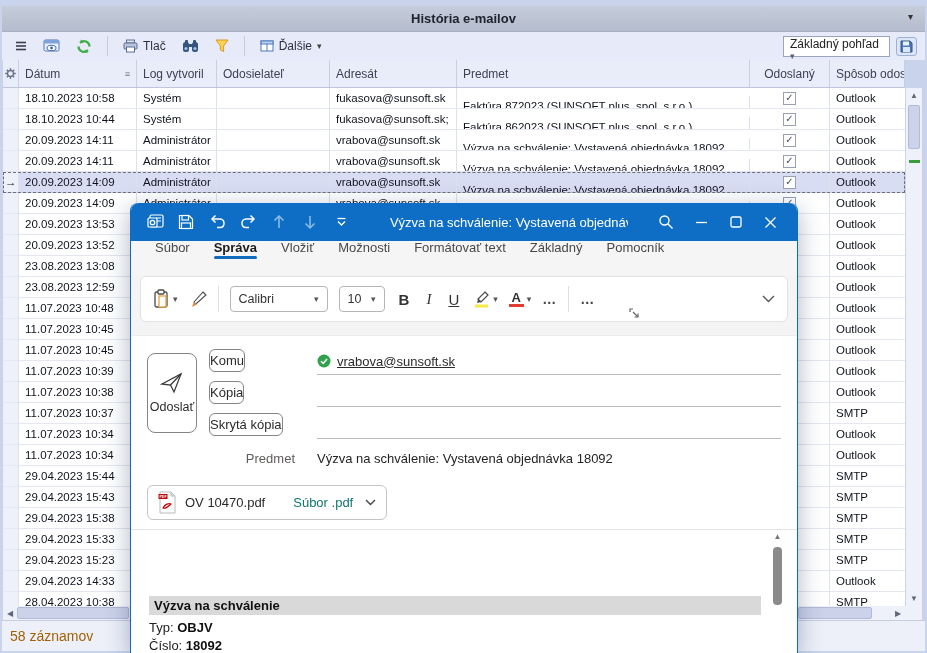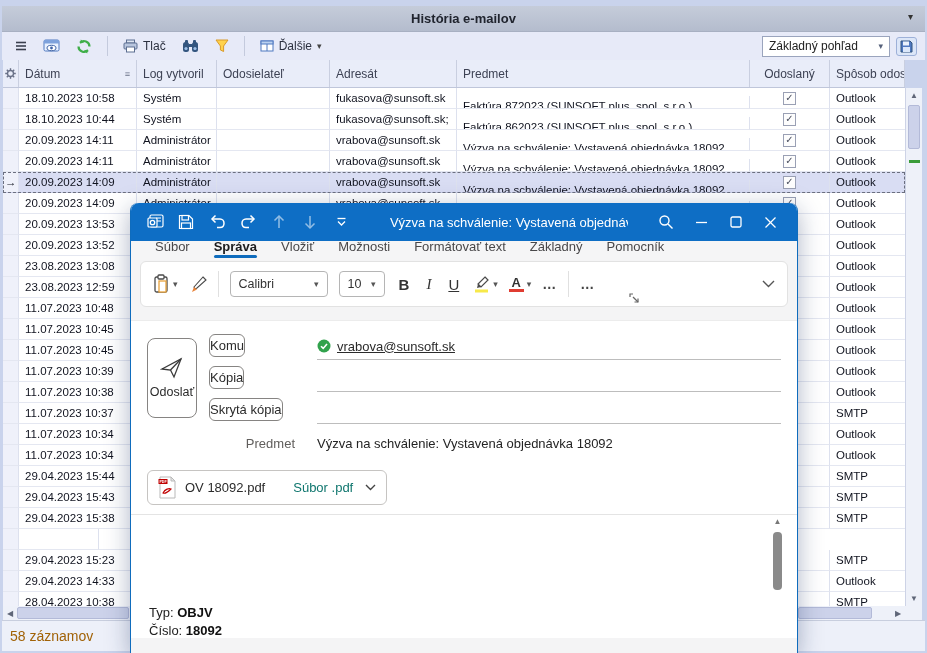--- a/index.html
+++ b/index.html
@@ -12,22 +12,22 @@
     background:linear-gradient(#c5ccda,#b4bccd); display:flex; align-items:center; justify-content:center;
     border-bottom:1px solid #a8b0c2; }
   .titlebar .title { font-size:13px; font-weight:bold; color:#20242e; }
   .tb-caret { position:absolute; right:12px; top:5px; font-size:10px; color:#333; cursor:default; }
 
   .toolbar { position:absolute; left:2px; top:32px; width:923px; height:28px; background:#e7eaf8;
     display:flex; align-items:center; padding:0 8px; gap:6px; }
   .tbtn { display:flex; align-items:center; gap:5px; padding:2px 5px; border-radius:3px; font-size:12px; color:#2c3140; }
   .tsep { width:1px; height:20px; background:#c4cadd; margin:0 4px; }
   .tspacer { flex:1; }
-  .viewbox { display:flex; align-items:center; justify-content:space-between; width:128px; height:21px;
-    background:#fff; border:1px solid #9aa4bd; padding:0 6px; font-size:12px; color:#222; }
+  .viewbox { display:flex; justify-content:space-between; width:107px; height:21px;
+    background:#fff; border:1px solid #9aa4bd; padding:0 6px; font-size:12px; color:#222;flex-direction:column; }
   .viewbox .vcaret { font-size:9px; color:#55607a; }
 
   
   .grid { position:absolute; left:3px; top:60px; width:902px; height:546px; background:#fff; }
   .ghead { display:flex; height:28px; background:#e9edf9; border-bottom:1px solid #bfc6da; }
   .ghead .hc { display:flex; align-items:center; padding:0 6px; font-size:12px; color:#3d4254;
     border-right:1px solid #c9cfe0; overflow:hidden; white-space:nowrap; }
   .gbody { height:518px; overflow:hidden; }
   .grow { display:flex; height:21px; background:#fff; }
   .grow .c { border-right:1px solid #dde1ee; border-bottom:1px solid #e4e7f1; font-size:11.5px; color:#10131f;
@@ -63,21 +63,21 @@
   .compose { position:absolute; left:130px; top:203px; width:668px; height:450px; z-index:10;
     background:#f4f4f5; border-left:1px solid #0f6cbd; border-right:1px solid #0f6cbd;
     border-radius:8px 8px 0 0; box-shadow:0 6px 24px rgba(20,40,90,.35); }
   .ctitle { height:38px; background:#0e6ec5; border-radius:8px 8px 0 0; display:flex; align-items:center;
     padding:0 16px; gap:14px; color:#fff; }
   .cticon { display:flex; align-items:center; justify-content:center; width:18px; height:18px; }
   .cticon.dim { opacity:.55; }
   .ctitle .ct-text { font-size:13px; margin-left:26px; white-space:nowrap; overflow:hidden; }
   .ct-spacer { flex:1; }
   .winctl { width:22px; display:flex; justify-content:center; }
-  .cmenu { height:19px; background:#f5f5f6; display:flex; align-items:flex-end; padding:0 0 0 12px; }
+  .cmenu { height:34px; background:#f5f5f6; display:flex; align-items:flex-end; padding:0 0 14px 12px; }
   .ctab { padding:7px 12px 6px; font-size:13px; color:#49484a; }
   .ctab.active { font-weight:bold; color:#1c1c1e; position:relative; }
   .ctab.active::after { content:""; position:absolute; left:12px; right:12px; bottom:2px; height:3px;
     background:#0f6cbd; border-radius:2px; }
   .cribbon { margin:1px 9px 0; height:46px; background:#fff; border:1px solid #e2e2e2; border-radius:6px;
     display:flex; align-items:center; padding:0 12px; gap:11px; position:relative; }
   .rsep { width:1px; height:26px; background:#e0e0e0; }
   .combo { display:flex; align-items:center; justify-content:space-between; border:1px solid #b5b5b5;
     border-radius:4px; height:26px; padding:0 8px; font-size:12.5px; color:#333; }
   .rb { font-size:15px; color:#333; padding:0 3px; }
@@ -482,20 +482,21 @@
       <div class="c c-snd"></div>
       <div class="c c-rcp"></div>
       <div class="c c-sub"></div>
       <div class="c c-sent">
         
       </div>
       <div class="c c-met">SMTP</div>
     </div>
         <div class="grow">
       <div class="c c-gut"></div>
+      <div class="c c-date">29.04.2023 15:33</div>
       <div class="c c-log"></div>
       <div class="c c-snd"></div>
       <div class="c c-rcp"></div>
       <div class="c c-sub"></div>
       <div class="c c-sent">
         
       </div>
       <div class="c c-met">SMTP</div>
     </div>
         <div class="grow">
@@ -741,29 +742,30 @@
 
     <div class="cattach">
       <span class="chip">
         <svg width="19" height="23" viewBox="0 0 19 23">
             <path d="M2 1 H13 L17 5 V22 H2 Z" fill="#fff" stroke="#b9b9b9"></path>
             <path d="M13 1 L17 5 H13 Z" fill="#e6e6e6" stroke="#b9b9b9"></path>
             <rect x="0.5" y="3" width="9" height="5" fill="#c00000"></rect>
             <text x="5" y="7" font-size="3.6" fill="#fff" text-anchor="middle" font-family="Liberation Sans, sans-serif" font-weight="bold">PDF</text>
             <path d="M5 17 C7 13 11 12 13 13 C11 15 7 18 5 17 Z" fill="none" stroke="#c00000" stroke-width="1.1"></path>
           </svg>
-        <span class="aname">OV 18092.pdf</span>
+        <span class="aname">OV 10470.pdf</span>
         <span class="akind">Súbor .pdf</span>
         <svg width="11" height="7" viewBox="0 0 11 7" fill="none" stroke="#444" stroke-width="1.4" style="margin-left:4px">
             <path d="M1 1 L5.5 5.5 L10 1"></path>
           </svg>
       </span>
     </div>
 
     <div class="cbody">
+      <div class="bheadline">Výzva na schválenie</div>
       <div class="bline" style="top:90px">
         <span>Typ:</span> <b>OBJV</b>
       </div>
       <div class="bline" style="top:108px">
         <span>Číslo:</span> <b>18092</b>
       </div>
       <div class="bscroll">
         <span class="sarrow" style="top:0;color:#777">▲</span>
         <div class="bthumb"></div>
       </div>

